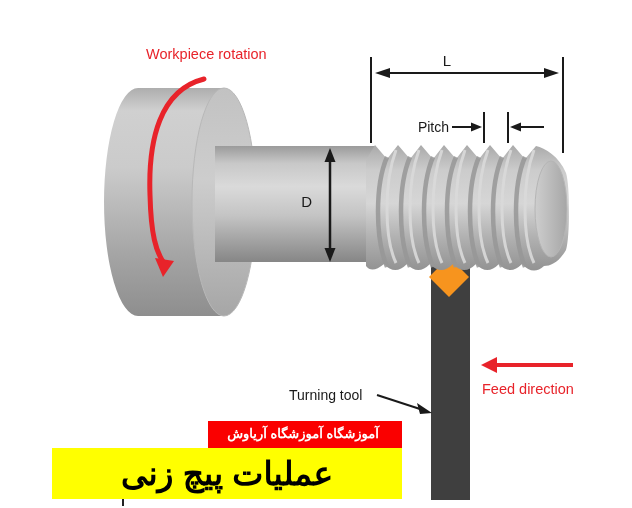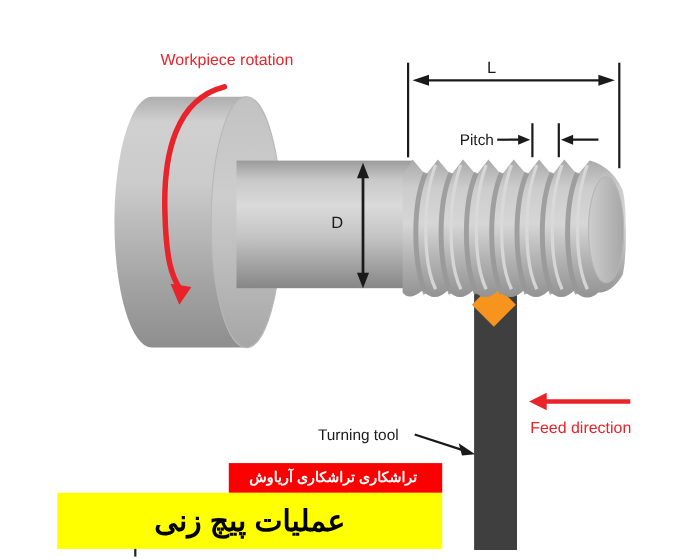--- a/index.html
+++ b/index.html
@@ -12,21 +12,21 @@
   .banner{
     position:absolute;display:flex;align-items:center;justify-content:center;
     box-sizing:border-box;text-align:center;
   }
   .banner-school{
     left:208px;top:421px;width:194px;height:27px;background:#fa0000;
     color:#ffffff;font-size:13px;font-weight:bold;padding:0 8px 2px 4px;
   }
   .banner-title{
     left:52px;top:448px;width:350px;height:51px;background:#ffff00;
-    color:#000000;font-size:27px;font-weight:bold;padding-bottom:0;
+    color:#000000;font-size:33px;font-weight:bold;padding-bottom:0;
   }
   .corner-tick{
     position:absolute;left:122px;top:499px;width:2px;height:7px;background:#222222;
   }
 </style>
 </head>
 <body>
 
 <div class="stage">
 <svg width="632" height="508" viewBox="0 0 632 508" xmlns="http://www.w3.org/2000/svg">
@@ -127,19 +127,19 @@
   <line x1="377" y1="395" x2="420" y2="409" stroke="#1a1a1a" stroke-width="2"></line>
   <polygon points="432,413 417,403 420,414" fill="#1a1a1a"></polygon>
 
   <line x1="573" y1="365" x2="495" y2="365" stroke-width="4" stroke="#e8232a"></line>
   <polygon points="481,365 497,357 497,373" fill="#e8232a"></polygon>
   <text x="482" y="394" font-size="14.5" text-anchor="start" fill="#e8232a">Feed direction</text>
 </svg>
 
 
 <div class="banner banner-school" dir="rtl">
-  <span>تراشکاری تراشکاری آریاوش</span>
+  <span>آموزشگاه آموزشگاه آریاوش</span>
 </div>
 <div class="banner banner-title" dir="rtl">
   <span>عملیات پیچ زنی</span>
 </div>
 <div class="corner-tick"></div>
 </div>
 
 </body></html>

